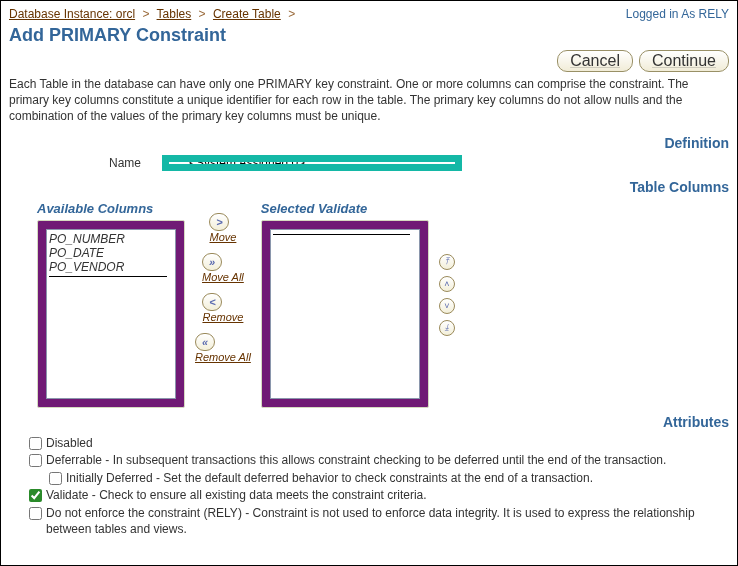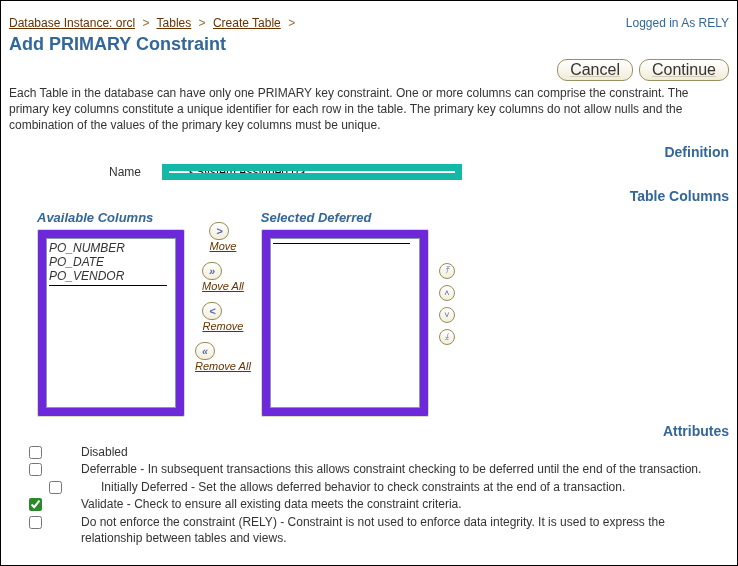--- a/index.html
+++ b/index.html
@@ -17,21 +17,20 @@
     height: 566px;
     position: relative;
     padding: 4px 8px;
     overflow: hidden;
   }
   .topbar {
     display: flex;
     justify-content: space-between;
     align-items: flex-start;
     padding: 2px 0;
-    margin-top: 9px;
   }
   .breadcrumb a {
     color: #663300;
     text-decoration: underline;
   }
   .breadcrumb .sep {
     color: #9a6a3a;
     padding: 0 4px;
   }
   .logged-in {
@@ -98,21 +97,21 @@
   }
   .columns-area {
     display: flex;
     align-items: flex-start;
     margin-left: 28px;
     gap: 10px;
     font-style: italic;
   }
   .col-block { }
   .listbox-wrap {
-    background: #6d28d9;
+    background: #701a75;
     border: 1px solid #d5dac0;
     padding: 8px;
     border-radius: 2px;
   }
   .listbox {
     width: 130px;
     height: 170px;
     border: 1px solid #8a96ac;
     background: #fff;
     overflow-y: scroll;
@@ -181,21 +180,20 @@
   }
   .attributes {
     margin-left: 20px;
     margin-top: 6px;
   }
   .attr-row {
     display: flex;
     align-items: flex-start;
     margin: 2px 0;
     line-height: 1.3;
-    gap: 35px;
   }
   .attr-row.indent { margin-left: 20px; }
   .attr-row input[type=checkbox] {
     margin: 1px 4px 0 0;
     width: 13px;
     height: 13px;
     accent-color: #2a8a2a;
   }
   
   .listbox::-webkit-scrollbar { width: 16px; }
@@ -262,21 +260,21 @@
         <div class="shuttle-btn">&lt;</div>
         <div class="shuttle-label">Remove</div>
       </div>
       <div class="shuttle-group">
         <div class="shuttle-btn">«</div>
         <div class="shuttle-label">Remove All</div>
       </div>
     </div>
 
     <div class="col-block">
-      <h3 class="subsection">Selected Deferred</h3>
+      <h3 class="subsection">Selected Validate</h3>
       <div class="listbox-wrap">
         <div class="listbox selected-listbox">
           <hr>
         </div>
       </div>
     </div>
 
     <div class="reorder-controls">
       <div class="reorder-btn">⤒</div>
       <div class="reorder-btn">˄</div>
@@ -290,21 +288,21 @@
     <div class="attr-row">
       <input type="checkbox" style="">
       <span>Disabled</span>
     </div>
     <div class="attr-row">
       <input type="checkbox" style="">
       <span>Deferrable - In subsequent transactions this allows constraint checking to be deferred until the end of the transaction.</span>
     </div>
     <div class="attr-row indent">
       <input type="checkbox" style="">
-      <span>Initially Deferred - Set the allows deferred behavior to check constraints at the end of a transaction.</span>
+      <span>Initially Deferred - Set the default deferred behavior to check constraints at the end of a transaction.</span>
     </div>
     <div class="attr-row">
       <input type="checkbox" checked="" style="">
       <span>Validate - Check to ensure all existing data meets the constraint criteria.</span>
     </div>
     <div class="attr-row">
       <input type="checkbox" style="">
       <span>Do not enforce the constraint (RELY) - Constraint is not used to enforce data integrity. It is used to express the relationship between tables and views.</span>
     </div>
   </div>

